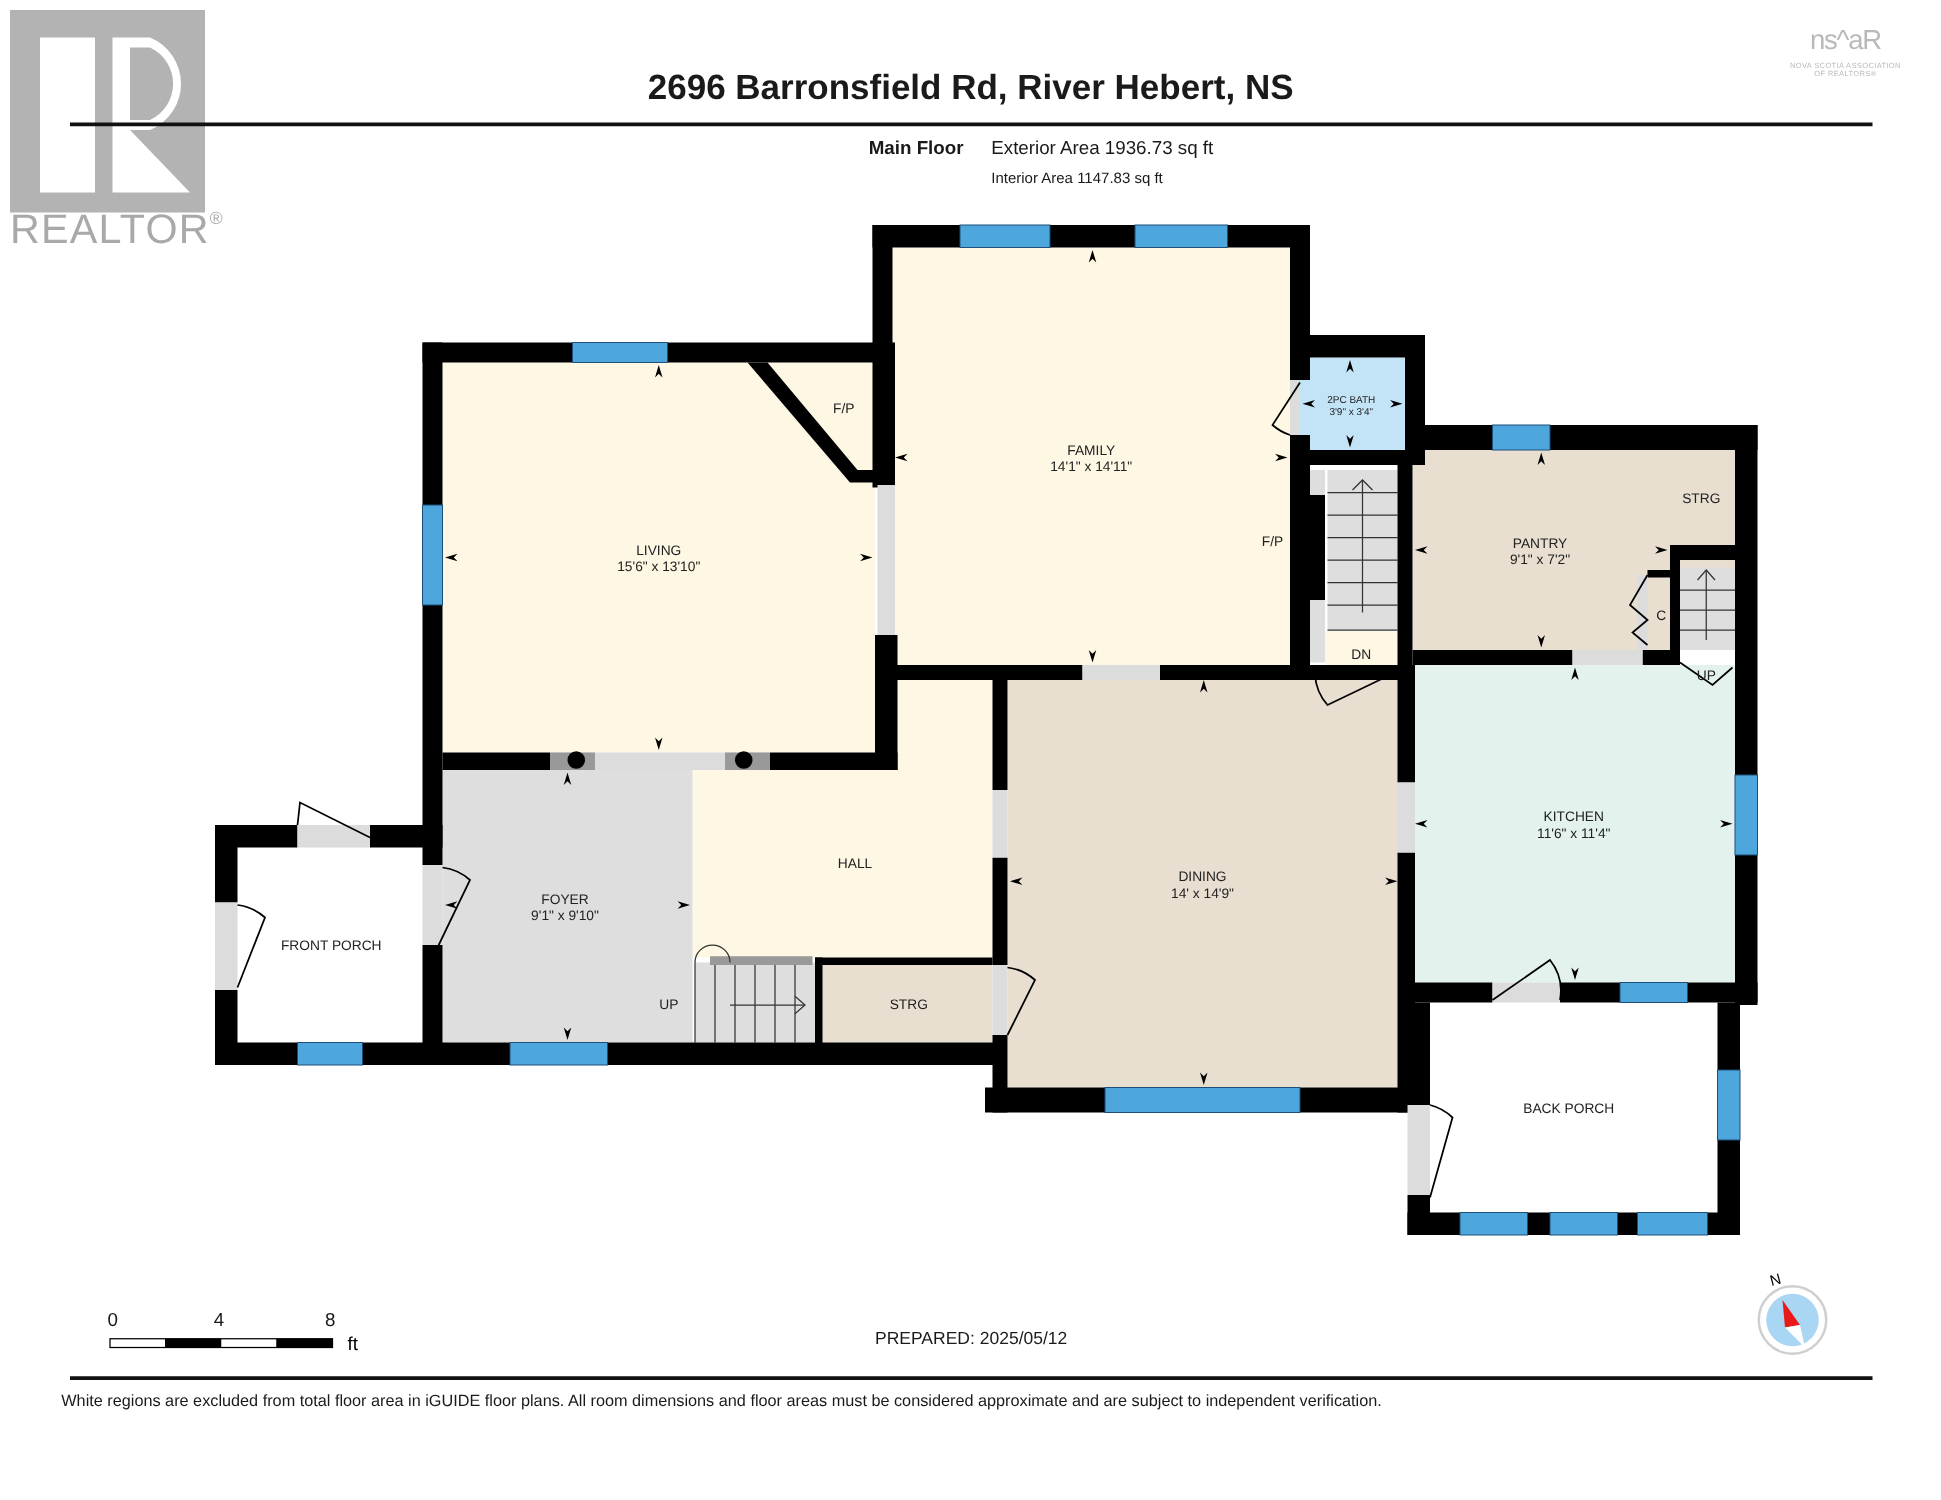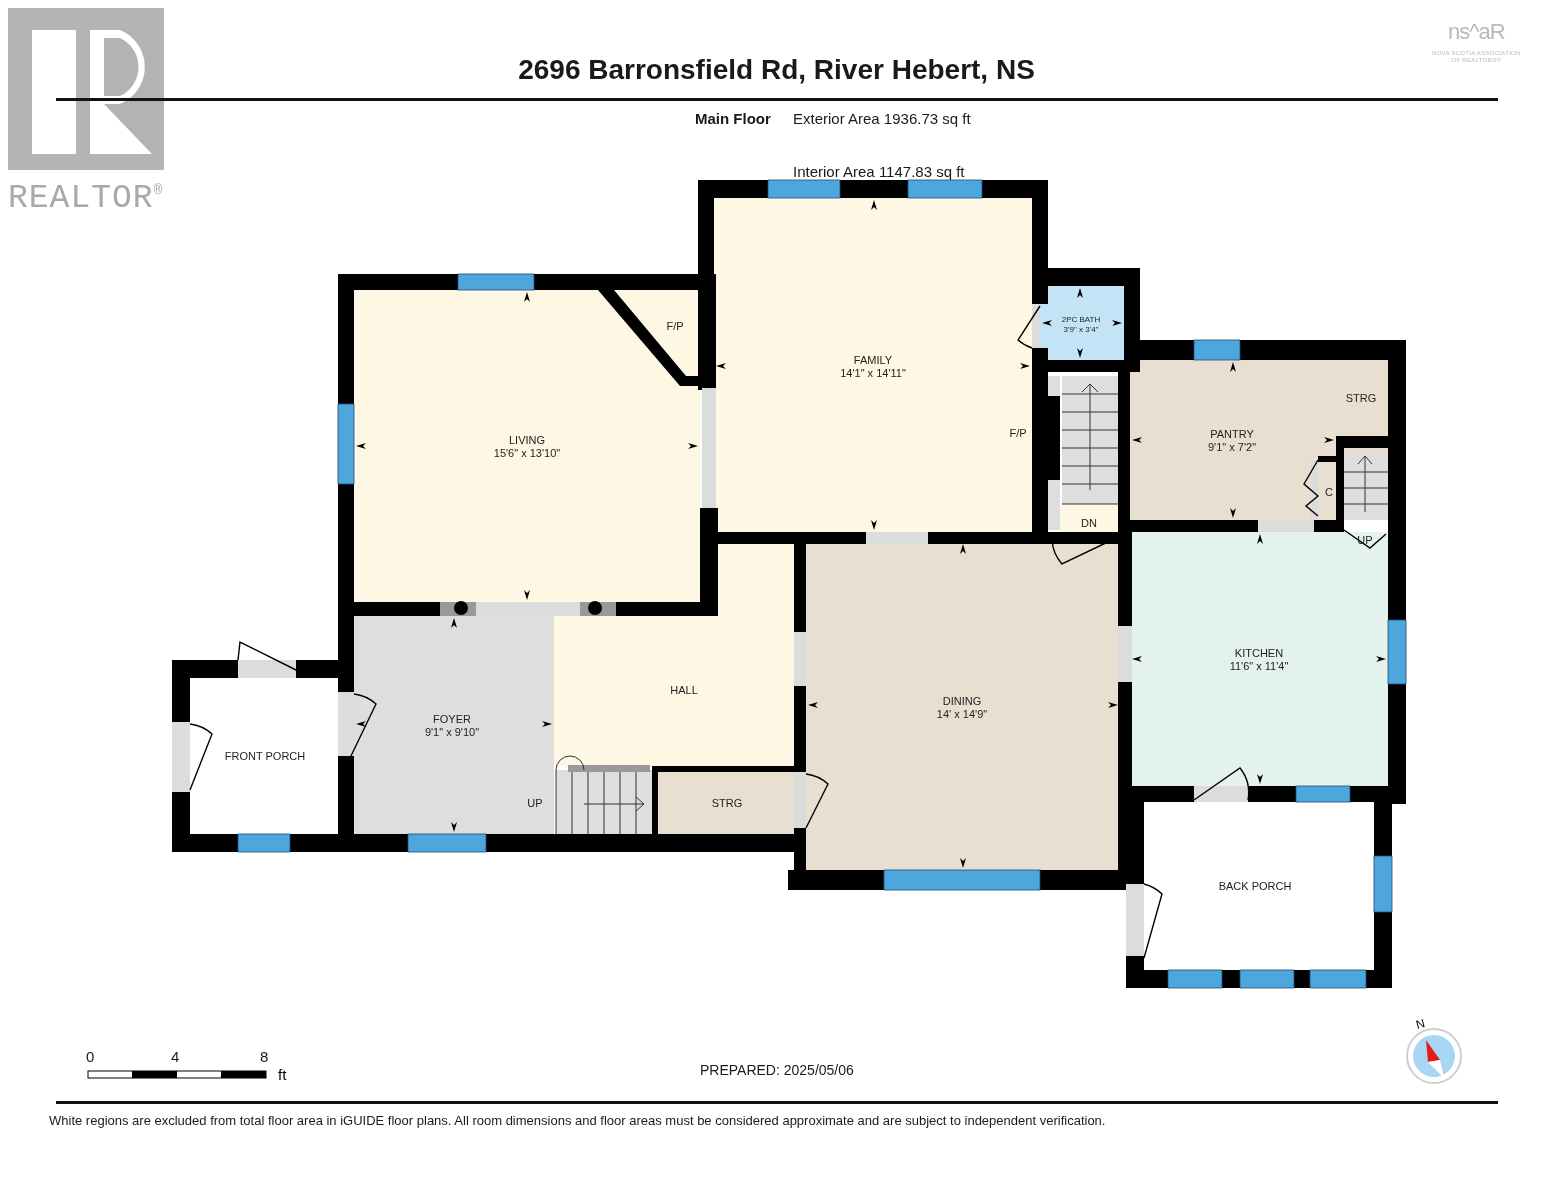--- a/index.html
+++ b/index.html
@@ -1,28 +1,28 @@
 <!DOCTYPE html>
 <html><head>
 <meta charset="utf-8">
 <style>
   html, body { margin:0; padding:0; background:#ffffff; }
   body { width:1553px; height:1200px; position:relative; overflow:hidden; font-family:"Liberation Sans", sans-serif; color:#1a1a1a; }
   .abs { position:absolute; }
   #realtor-logo { left:8px; top:8px; width:156px; height:162px; background:#b3b3b3; }
-  #realtor-word { left:8px; top:180px; font-size:33px; color:#a9a9a9; letter-spacing:1px;font-family:Liberation Mono, monospace; }
+  #realtor-word { left:8px; top:164px; font-size:33px; color:#a9a9a9; letter-spacing:1px; }
   #realtor-word sup { font-size:14px; vertical-align:top; position:relative; top:2px; }
   #nsar { left:1432px; top:14px; text-align:center; color:#b9b9b9; }
   #nsar .big { font-size:22px; letter-spacing:-1px; line-height:36px; }
   #nsar .small { font-size:6px; letter-spacing:0.3px; line-height:7px; }
   #title { left:0; width:1553px; top:54px; text-align:center; font-size:28px; font-weight:bold; }
   .rule { left:56px; width:1442px; height:3px; background:#111; }
   #floor-label { left:695px; top:110px; font-size:15px; font-weight:bold; }
   #ext-area { left:793px; top:110px; font-size:15px; }
-  #int-area { left:793px; top:135px; font-size:15px;margin-top:28px; }
+  #int-area { left:793px; top:135px; font-size:12px; }
   #plan { left:0; top:0; }
   .room-label { font-family:"Liberation Sans", sans-serif; font-size:11px; fill:#222; text-anchor:middle; }
   #prepared { left:700px; top:1062px; font-size:14px; }
   #disclaimer { left:49px; top:1113px; font-size:13px; }
 </style>
 </head>
 <body>
 
 <div id="realtor-logo" class="abs">
   <svg width="156" height="162" viewBox="0 0 156 162">
@@ -288,15 +288,15 @@
     <polygon points="1426,1040 1440,1060 1428,1062" fill="#e81919"></polygon>
     <polygon points="1428,1062 1440,1060 1444,1078" fill="#fff"></polygon>
     <text x="1416" y="1028" transform="rotate(-15 1420 1024)" style="font-family:'Liberation Sans',sans-serif;font-size:12px">N</text>
   </g>
 </svg>
 
 <div class="abs" style="left:86px;top:1048px;font-size:15px;">0</div>
 <div class="abs" style="left:171px;top:1048px;font-size:15px;">4</div>
 <div class="abs" style="left:260px;top:1048px;font-size:15px;">8</div>
 
-<div id="prepared" class="abs">PREPARED: 2025/05/06</div>
+<div id="prepared" class="abs">PREPARED: 2025/05/12</div>
 <div class="abs rule" style="top:1101px;"></div>
 <div id="disclaimer" class="abs">White regions are excluded from total floor area in iGUIDE floor plans. All room dimensions and floor areas must be considered approximate and are subject to independent verification.</div>
 
 </body></html>

